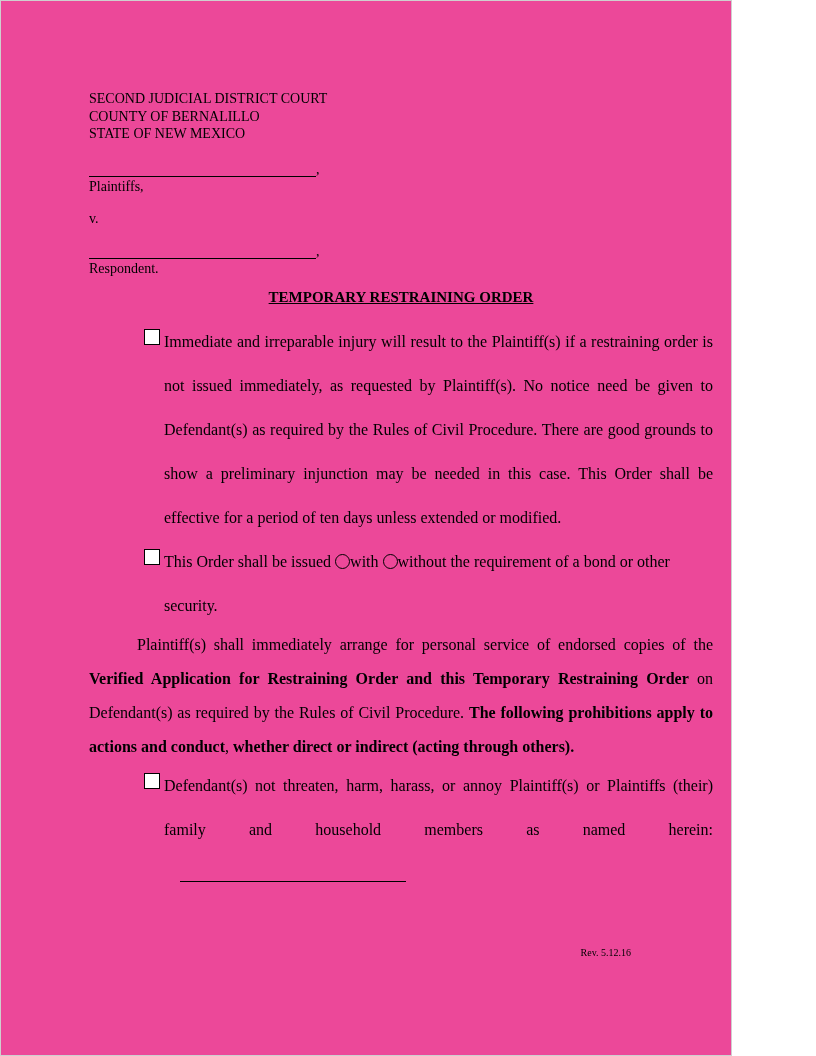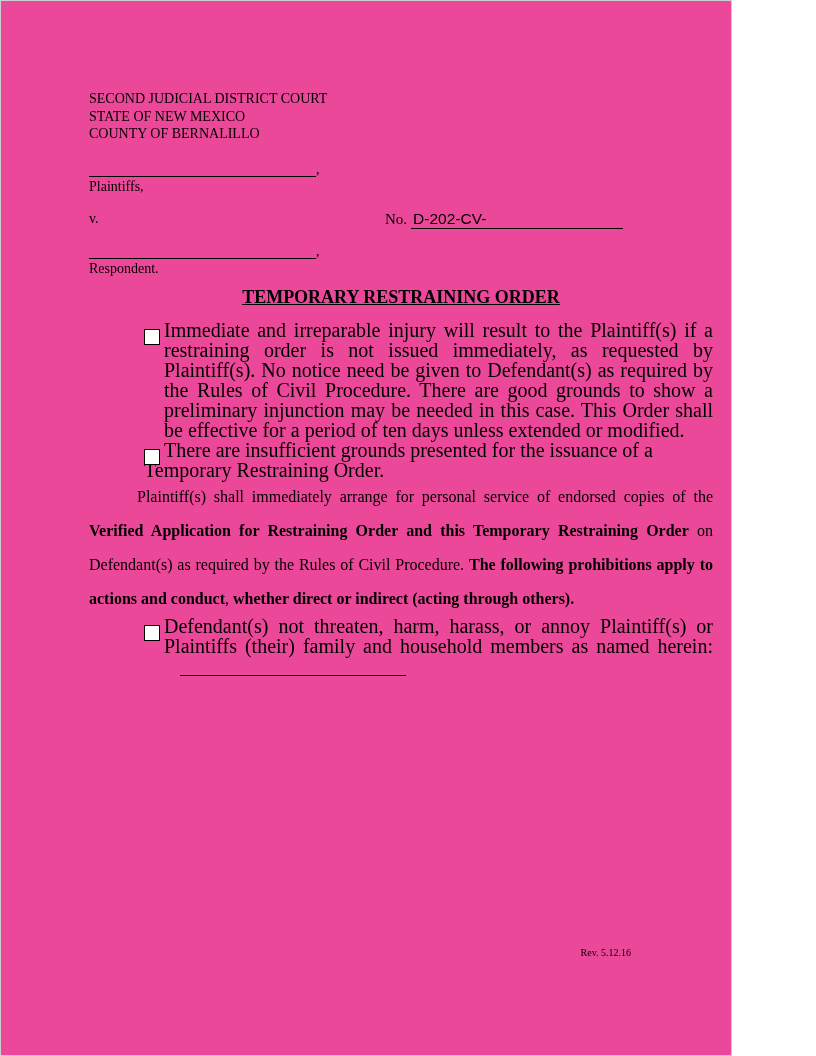--- a/index.html
+++ b/index.html
@@ -38,35 +38,35 @@
   .case-fill { width: 212px; margin-left: 4px; }
   .case-value {
     font-family: "Liberation Sans", "DejaVu Sans", sans-serif;
     font-size: 15.5px;
     padding-left: 2px;
   }
 
   .doc-title {
     margin-top: 11px;
     margin-bottom: 13px;
-    font-size: 18px;
+    font-size: 15px;
     line-height: 19px;
     font-weight: bold;
     text-align: center;
     text-decoration: underline;
   }
 
   .body-par { font-size: 16px; line-height: 34px; }
   .indent { text-indent: 48px; }
   .just { text-align: justify; }
 
   .finding {
     position: relative;
-    font-size: 20px;
-    line-height: 20px;
+    font-size: 16px;
+    line-height: 44px;
     padding-left: 75px;
   }
   .hang55 { padding-left: 55px; text-indent: 20px; }
   .checkbox {
     position: absolute;
     left: 55px;
     top: 9px;
     width: 16px;
     height: 16px;
     border: 1px solid #000;
@@ -93,42 +93,41 @@
   strong { font-weight: bold; }
 </style>
 </head>
 <body>
 
 <div class="page">
   <div class="content">
 
     <header class="court-header">
       <div>SECOND JUDICIAL DISTRICT COURT</div>
+      <div>COUNTY OF BERNALILLO</div>
       <div>STATE OF NEW MEXICO</div>
-      <div>COUNTY OF BERNALILLO</div>
     </header>
 
     <section class="caption">
       <div class="cap-row blank-row"><span class="blank petitioner-blank"></span><span>,</span></div>
       <div class="cap-row">Plaintiffs,</div>
       <div class="cap-row vs-row">
         <span>v.</span>
-        <span class="case-group"><span>No.</span><span class="fill-line case-fill"><span class="case-value">D-202-CV-</span></span></span>
       </div>
       <div class="cap-row blank-row2"><span class="blank respondent-blank"></span><span>,</span></div>
       <div class="cap-row">Respondent.</div>
     </section>
 
     <h1 class="doc-title">TEMPORARY RESTRAINING ORDER</h1>
 
 
     <div class="finding hang75 just"><span class="checkbox"></span><span>Immediate and irreparable injury will result to the Plaintiff(s) if a restraining order is not issued immediately, as requested by Plaintiff(s).  No notice need be given to Defendant(s) as required by the Rules of Civil Procedure.  There are good grounds to show a preliminary injunction may be needed in this case.  This Order shall be effective for a period of ten days unless extended or modified.</span></div>
 
+    <div class="finding"><span class="checkbox"></span><span>This Order shall be issued </span><span class="radio"></span><span>with </span><span class="radio"></span><span>without the requirement of a bond or other security.</span></div>
 
-    <div class="finding hang55"><span class="checkbox"></span><span>There are insufficient grounds presented for the issuance of a Temporary Restraining Order.</span></div>
 
 
     <p class="body-par indent just"><span>Plaintiff(s) shall immediately arrange for personal service of endorsed copies of the </span><strong>Verified Application for Restraining Order and this Temporary Restraining Order</strong><span> on Defendant(s) as required by the Rules of Civil Procedure. </span><strong>The following prohibitions apply to actions and conduct</strong><span>, </span><strong>whether direct or indirect (acting through others).</strong></p>
 
 
     <div class="finding"><span class="checkbox"></span></div>
 
     <div class="finding just"><span class="checkbox"></span><span>Defendant(s) not threaten, harm, harass, or annoy Plaintiff(s) or Plaintiffs (their) family and household members as named herein:</span><span class="blank herein-blank"></span></div>
 
   </div>

